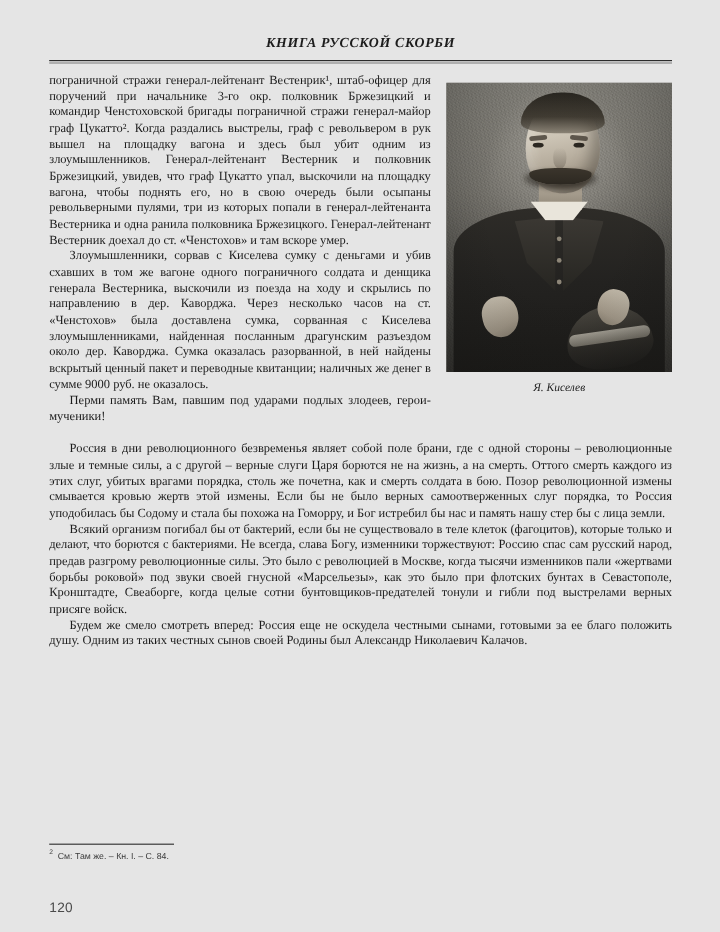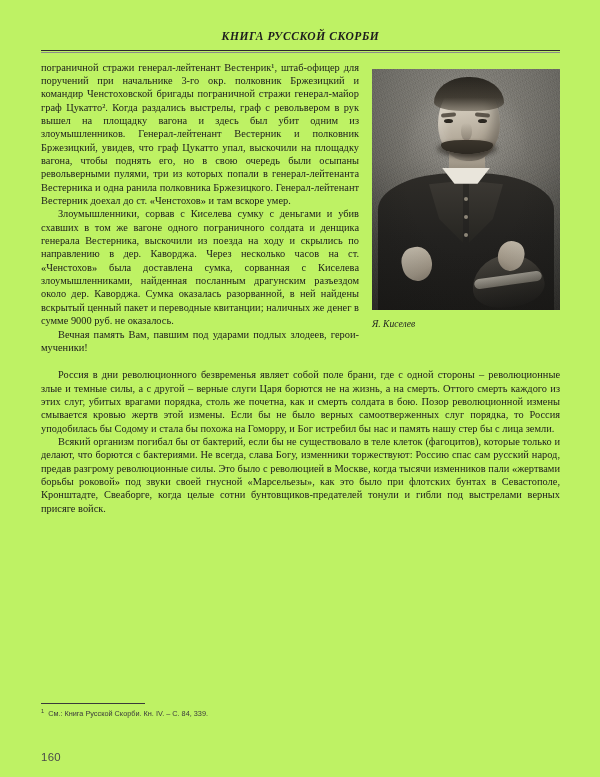--- a/index.html
+++ b/index.html
@@ -4,21 +4,21 @@
 <style>
   html, body {
     margin: 0;
     padding: 0;
     background: #ffffff;
   }
   .page {
     position: relative;
     width: 600px;
     height: 777px;
-    background: #bef264;
+    background: #e5e5e5;
     overflow: hidden;
     font-family: "Liberation Serif", "DejaVu Serif", serif;
     color: #1a1a1a;
     text-decoration: underline;
   }
   .content {
     position: absolute;
     left: 41px;
     top: 0;
     width: 519px;
@@ -242,21 +242,21 @@
     background: linear-gradient(180deg, #cfcabd 0%, #8f8a7e 100%);
     opacity: 0.75;
     transform: rotate(-8deg);
   }
   .pg-vignette {
     position: absolute;
     inset: 0;
     background: radial-gradient(ellipse 78% 78% at 50% 44%, rgba(0,0,0,0) 40%, rgba(20,20,18,0.35) 100%);
   }
   .portrait-caption {
-    text-align: left;
+    text-align: center;
     font-style: italic;
     font-size: 9.6px;
     color: #1f1f1f;
     padding-top: 8px;
     line-height: 1.2;
   }
 
   
   .section-head {
     clear: both;
@@ -360,33 +360,34 @@
           <div class="pg-cap"></div>
           <div class="pg-cap-band"></div>
           <div class="pg-hand-r"></div>
           <div class="pg-vignette"></div>
         </div>
         <div class="portrait-caption">Я. Киселев</div>
       </div>
 
       <p class="noindent">пограничной стражи генерал-лейтенант Вестенрик¹, штаб-офицер для поручений при начальнике 3-го окр. полковник Бржезицкий и командир Ченстоховской бригады пограничной стражи генерал-майор граф Цукатто². Когда раздались выстрелы, граф с револьвером в рук вышел на площадку вагона и здесь был убит одним из злоумышленников. Генерал-лейтенант Вестерник и полковник Бржезицкий, увидев, что граф Цукатто упал, выскочили на площадку вагона, чтобы поднять его, но в свою очередь были осыпаны револьверными пулями, три из которых попали в генерал-лейтенанта Вестерника и одна ранила полковника Бржезицкого. Генерал-лейтенант Вестерник доехал до ст. «Ченстохов» и там вскоре умер.</p>
       <p>Злоумышленники, сорвав с Киселева сумку с деньгами и убив схавших в том же вагоне одного пограничного солдата и денщика генерала Вестерника, выскочили из поезда на ходу и скрылись по направлению в дер. Каворджа. Через несколько часов на ст. «Ченстохов» была доставлена сумка, сорванная с Киселева злоумышленниками, найденная посланным драгунским разъездом около дер. Каворджа. Сумка оказалась разорванной, в ней найдены вскрытый ценный пакет и переводные квитанции; наличных же денег в сумме 9000 руб. не оказалось.</p>
-      <p>Вечная память Вам, павшим под ударами подлых злодеев, герои-мученики!</p>
+      <p>Перми память Вам, павшим под ударами подлых злодеев, герои-мученики!</p>
     </div>
 
 
     <div class="body-text lower-block">
       <p>Россия в дни революционного безвременья являет собой поле брани, где с одной стороны – революционные злые и темные силы, а с другой – верные слуги Царя борются не на жизнь, а на смерть. Оттого смерть каждого из этих слуг, убитых врагами порядка, столь же почетна, как и смерть солдата в бою. Позор революционной измены смывается кровью жертв этой измены. Если бы не было верных самоотверженных слуг порядка, то Россия уподобилась бы Содому и стала бы похожа на Гоморру, и Бог истребил бы нас и память нашу стер бы с лица земли.</p>
       <p>Всякий организм погибал бы от бактерий, если бы не существовало в теле клеток (фагоцитов), которые только и делают, что борются с бактериями. Не всегда, слава Богу, изменники торжествуют: Россию спас сам русский народ, предав разгрому революционные силы. Это было с революцией в Москве, когда тысячи изменников пали «жертвами борьбы роковой» под звуки своей гнусной «Марсельезы», как это было при флотских бунтах в Севастополе, Кронштадте, Свеаборге, когда целые сотни бунтовщиков-предателей тонули и гибли под выстрелами верных присяге войск.</p>
+      <p>Будем же смело смотреть вперед: Россия еще не оскудела честными сынами, готовыми за ее благо положить душу. Одним из таких честных сынов своей Родины был Александр Николаевич Калачов.</p>
     </div>
 
     <div class="footnote-zone">
       <div class="footnote-rule"></div>
       <div class="footnote">
-        <span class="fn-num">1</span>
-        <span>См.: Книга Русской Скорби. Кн. IV. – С. 84, 339.</span>
+        <span class="fn-num">2</span>
+        <span>См: Там же. – Кн. I. – С. 84.</span>
       </div>
     </div>
 
-    <div class="folio">160</div>
+    <div class="folio">120</div>
 
   </div>
 </div>
 
 </body></html>

